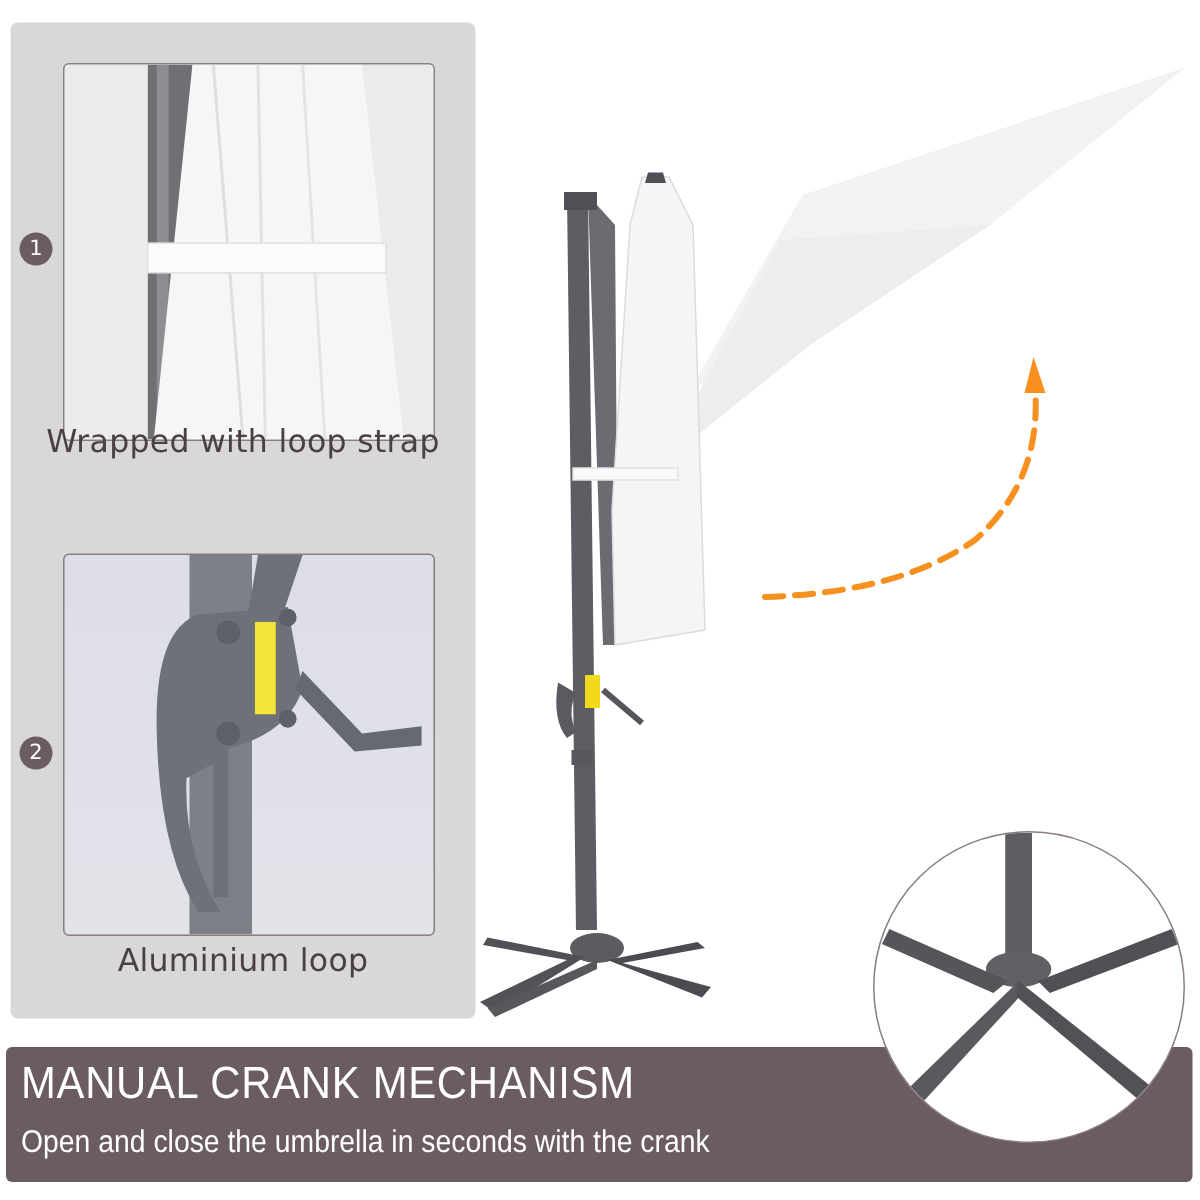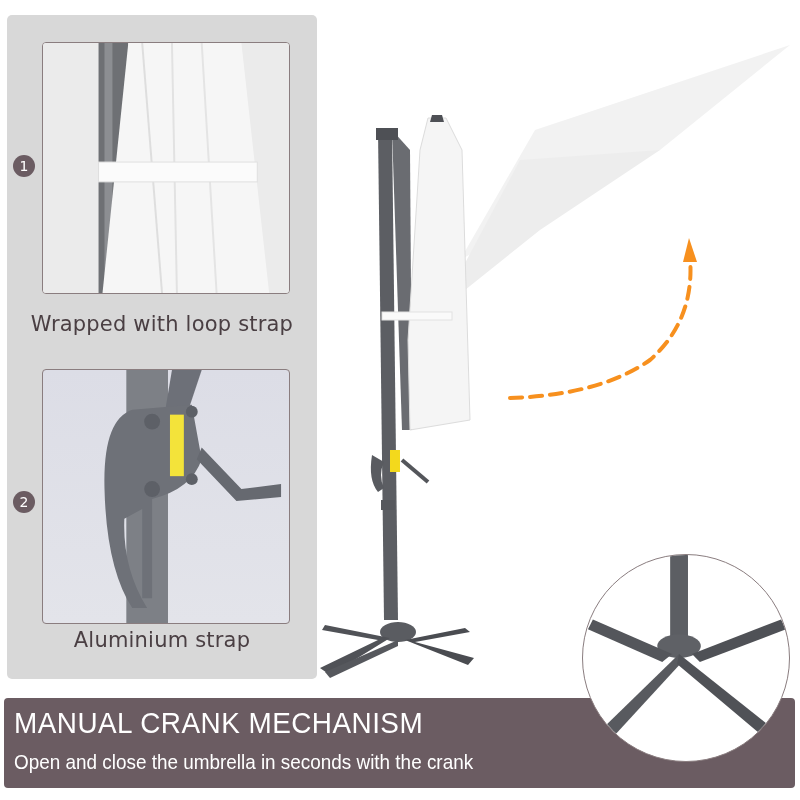--- a/index.html
+++ b/index.html
@@ -21,21 +21,21 @@
     position: absolute; left: 13px; width: 22px; height: 22px; border-radius: 50%;
     background: #6b5c62; color: #ffffff; font-size: 14px; line-height: 22px; text-align: center;
   }
   .badge-1 { top: 155px; }
   .badge-2 { top: 491px; }
 
   .caption {
     position: absolute; left: 7px; width: 310px; text-align: center; color: #4a3f43;
     font-size: 21px; letter-spacing: 0.2px;
   }
-  .caption-1 { top: 312px; }
+  .caption-1 { top: 282px; }
   .caption-2 { top: 628px; }
 
   .main-illustration { position: absolute; left: 300px; top: 30px; width: 500px; height: 660px; }
 
   .banner {
     position: absolute; left: 4px; top: 698px; width: 516px; height: 90px;
     background: #6b5c62; border-radius: 4px 0 0 4px;
   }
   .banner-right {
     position: absolute; left: 520px; top: 698px; width: 275px; height: 90px;
@@ -85,21 +85,21 @@
     <path d="M130 0 L160 0 L140 60 L120 60 Z" fill="#6d7078"></path>
     <path d="M90 40 Q60 50 62 120 Q64 200 90 240 L105 240 Q80 200 82 150 L100 140 L100 230 L110 230 L110 130 Q150 120 160 90 L150 35 Z" fill="#6e7178"></path>
     <rect x="128" y="45" width="14" height="62" fill="#f3e33a"></rect>
     <circle cx="110" cy="52" r="8" fill="#5d6067"></circle>
     <circle cx="110" cy="120" r="8" fill="#5d6067"></circle>
     <circle cx="150" cy="42" r="6" fill="#5d6067"></circle>
     <circle cx="150" cy="110" r="6" fill="#5d6067"></circle>
     <path d="M160 78 L200 120 L240 115 L240 128 L195 132 L155 90 Z" fill="#666970"></path>
   </svg>
 </div>
-<div class="caption caption-2">Aluminium strap</div>
+<div class="caption caption-2">Aluminium loop</div>
 
 <svg class="main-illustration" viewBox="300 30 500 660">
 
   <path d="M460 260 L535 130 L790 45 L660 150 Z" fill="#f2f2f2"></path>
   <path d="M440 310 L520 160 L660 150 L540 230 Z" fill="#ededed"></path>
 
   <path d="M378 130 L392 128 L398 620 L384 620 Z" fill="#5c5e63"></path>
   <path d="M392 130 L410 150 L412 430 L402 430 Z" fill="#6a6c71"></path>
   <rect x="376" y="128" width="22" height="12" fill="#4e5055"></rect>
 

